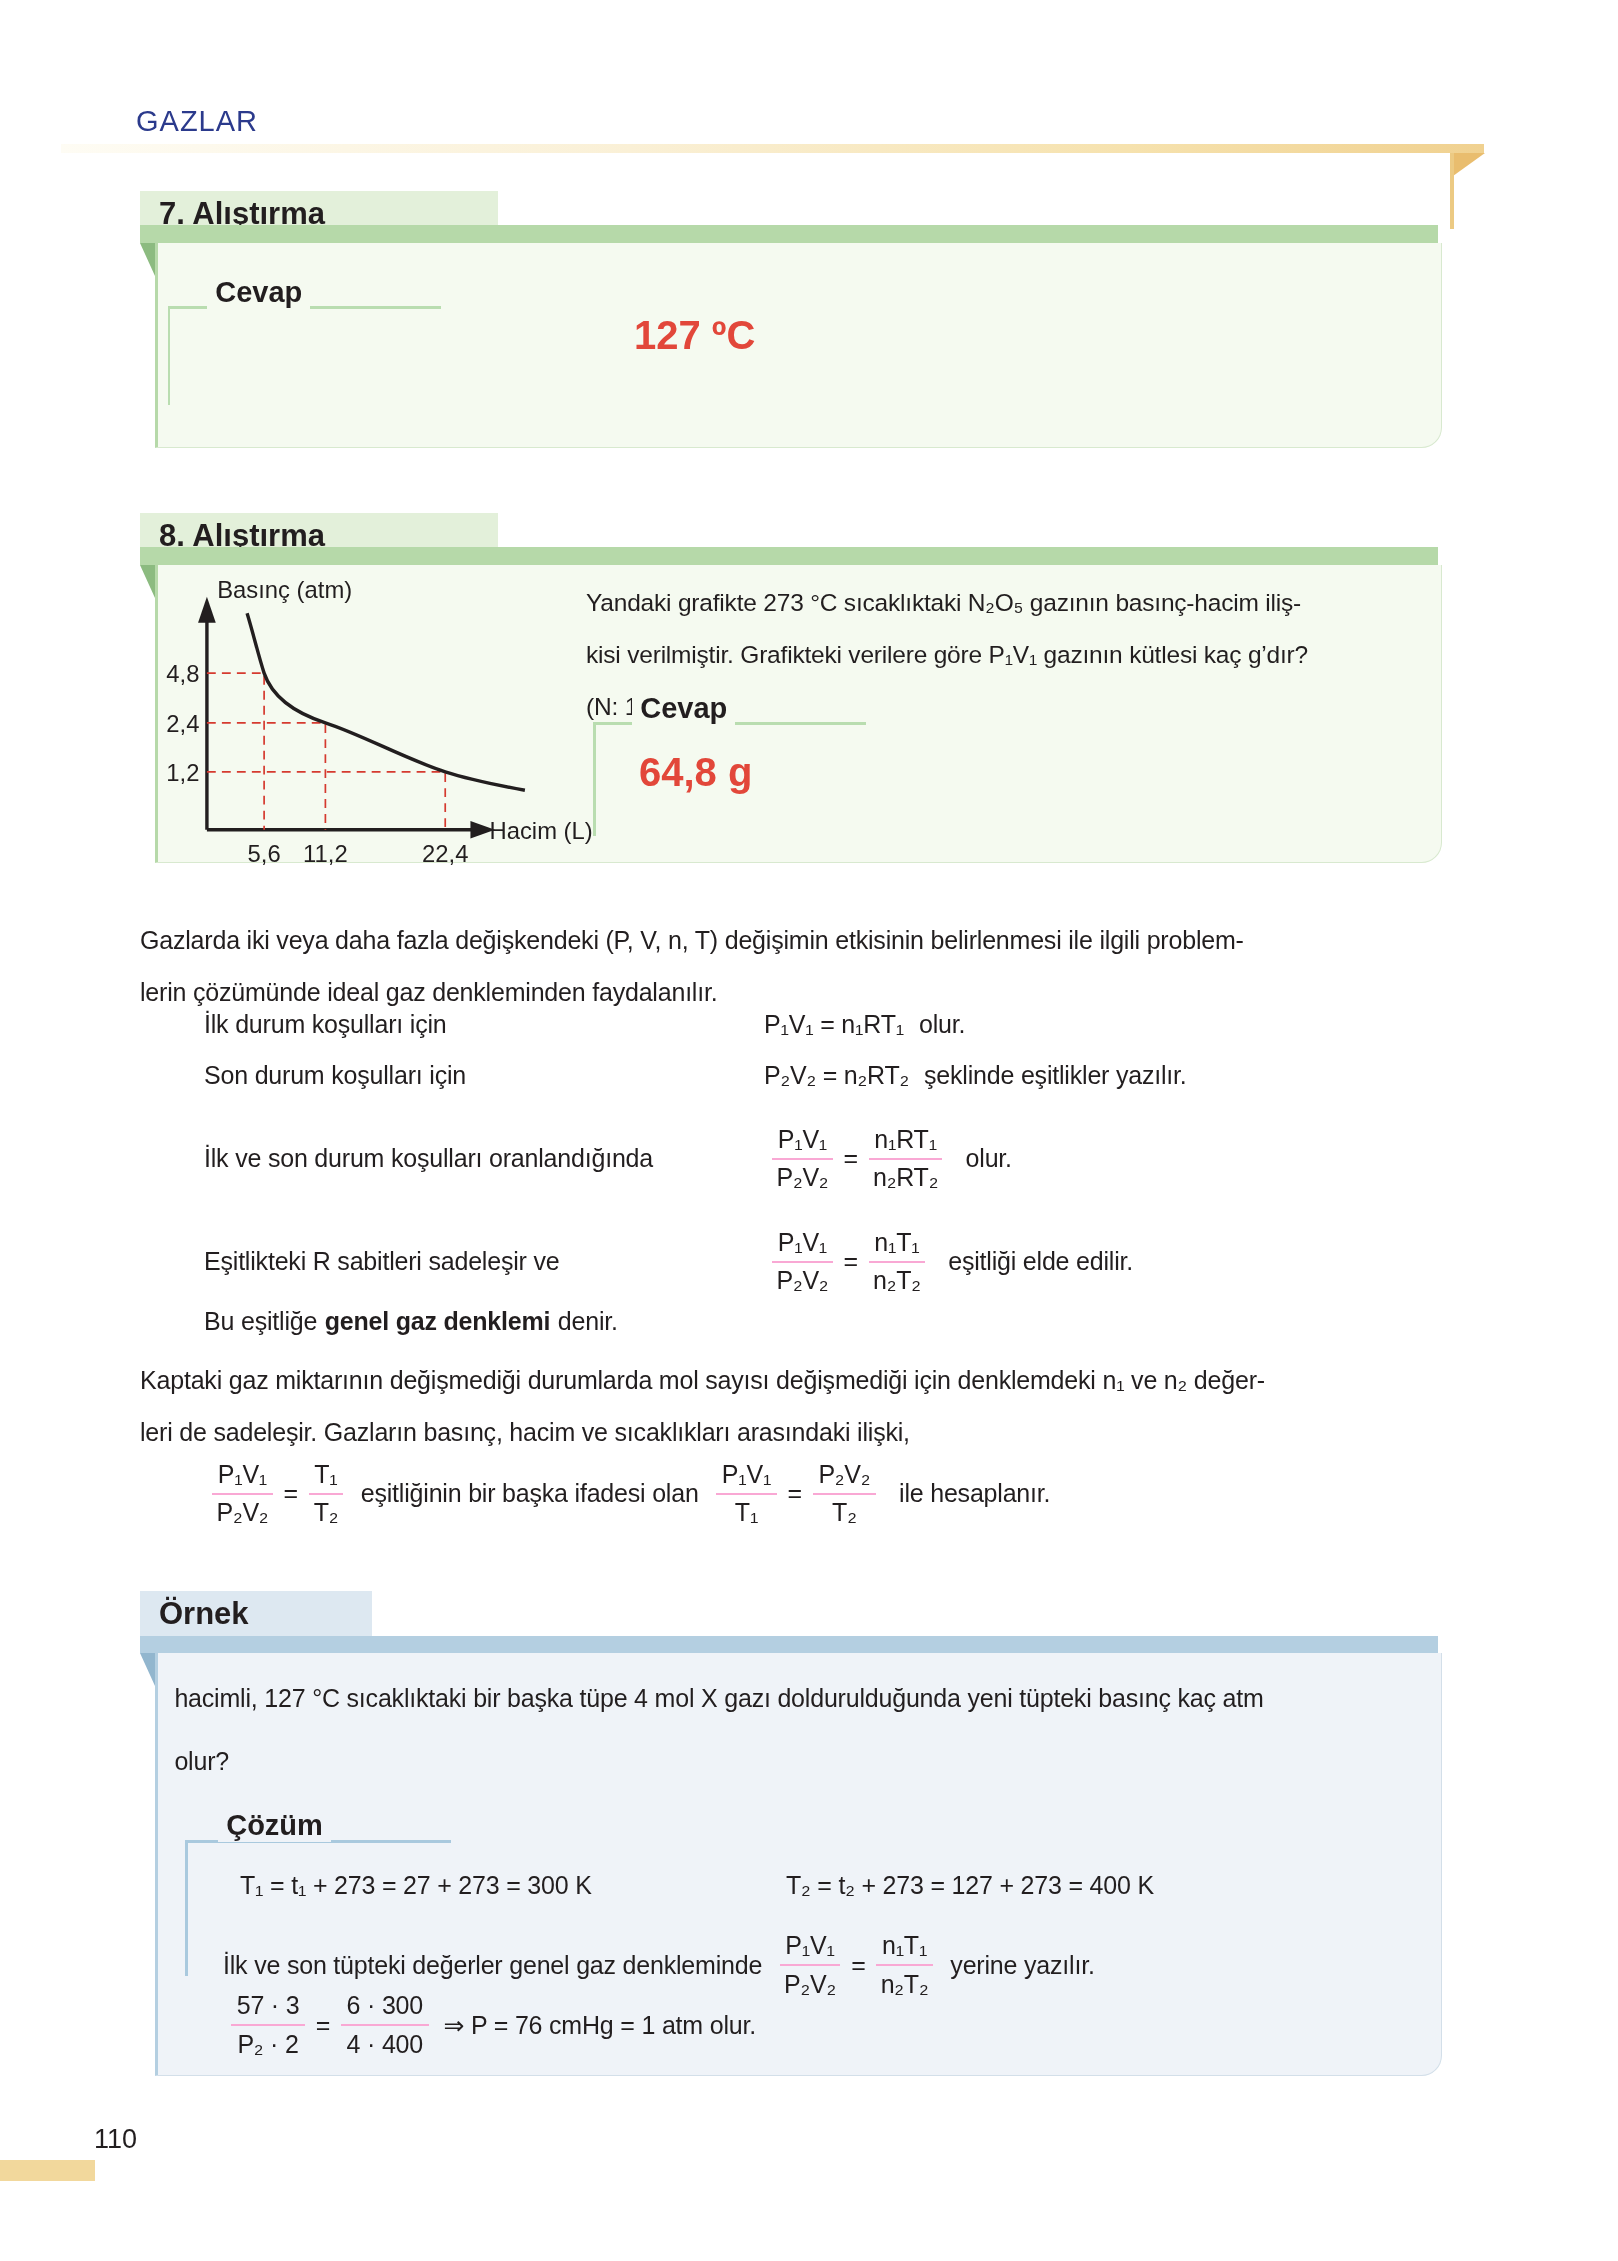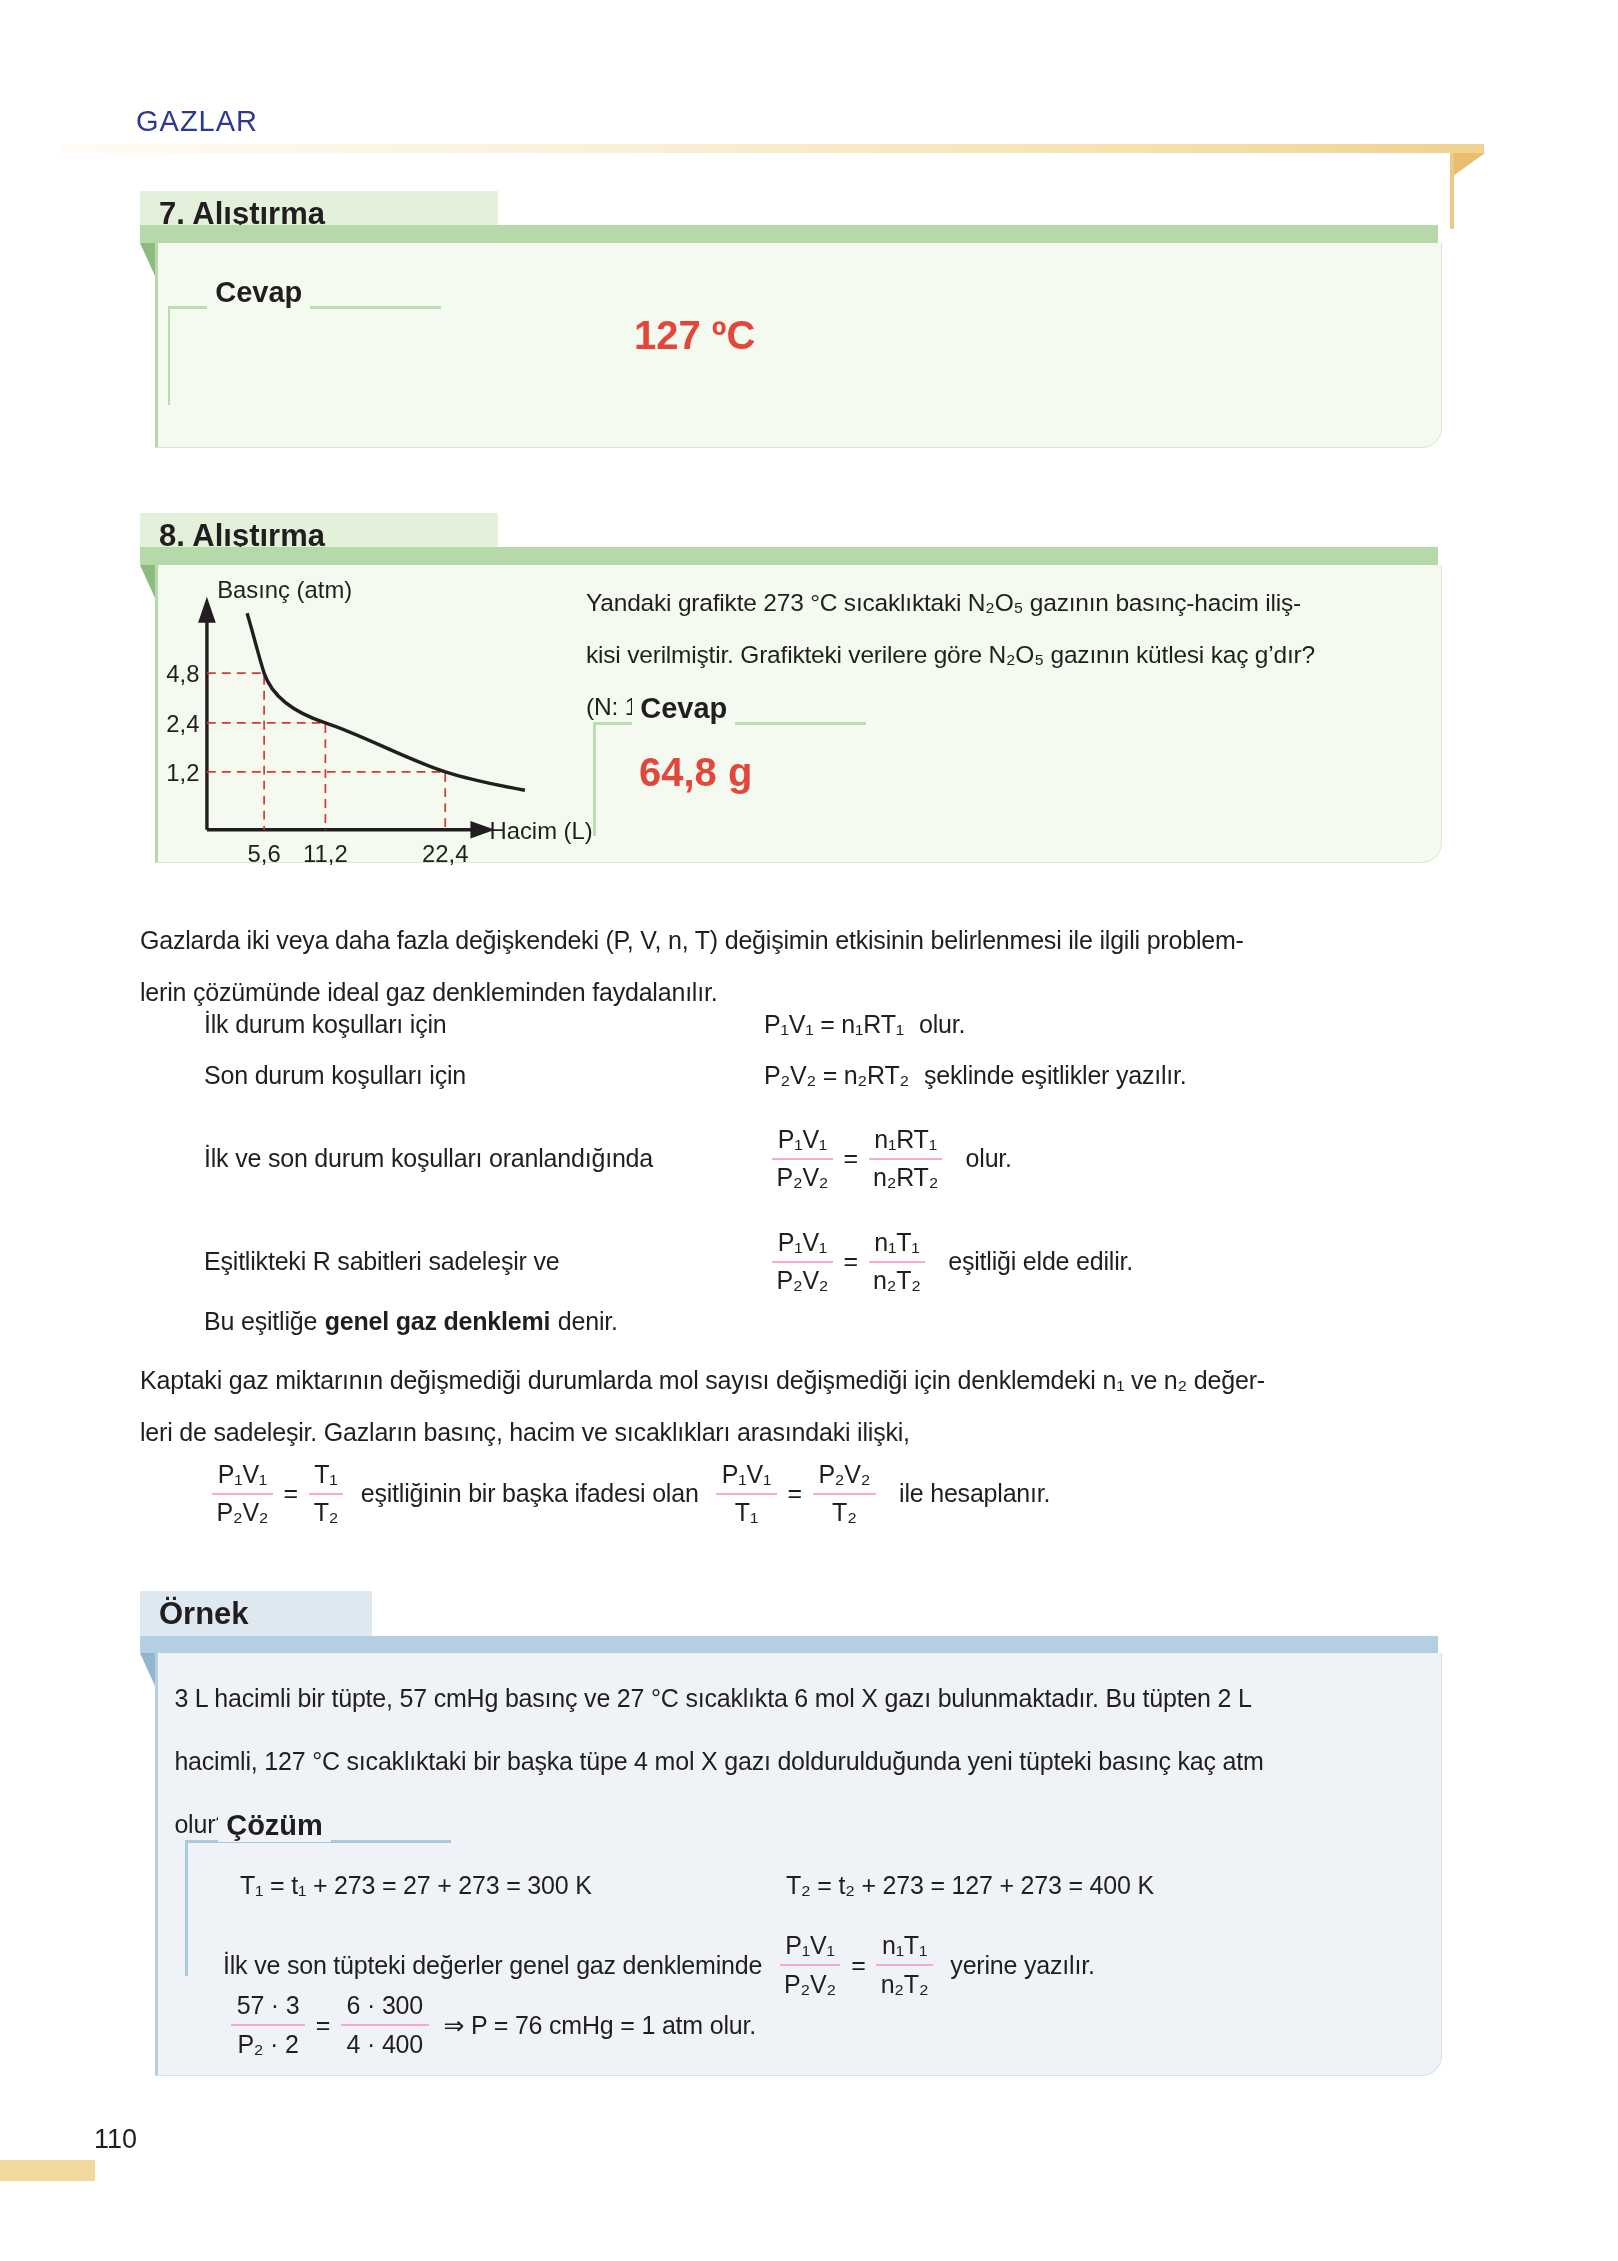--- a/index.html
+++ b/index.html
@@ -105,21 +105,21 @@
       <text x="52" y="236" text-anchor="end">2,4</text>
       <text x="52" y="308" text-anchor="end">1,2</text>
       <text x="147" y="428" text-anchor="middle">5,6</text>
       <text x="237" y="428" text-anchor="middle">11,2</text>
       <text x="413" y="428" text-anchor="middle">22,4</text>
       <text x="478" y="394">Hacim (L)</text>
     </svg>
 
     <div class="abs lh76" style="left:428px;top:12.3px;font-size:24.5px;letter-spacing:-0.2px;">
       <div>Yandaki grafikte 273 °C sıcaklıktaki N₂O₅ gazının basınç-hacim iliş-</div>
-      <div>kisi verilmiştir. Grafikteki verilere göre N₂O₅ gazının kütlesi kaç g’dır?</div>
+      <div>kisi verilmiştir. Grafikteki verilere göre P₁V₁ gazının kütlesi kaç g’dır?</div>
       <div>(N: 14, O: 16)</div>
     </div>
 
     <div class="abs br-h green" style="left:435px;top:157px;width:273px;"></div>
     <div class="abs br-v green" style="left:435px;top:157px;height:114px;"></div>
     <div class="abs br-label green" style="left:474px;top:127px;">Cevap</div>
     <div class="abs answer" style="left:481px;top:185px;">64,8 g</div>
   </div>
 
   <div class="abs lh76 qtext" style="left:140px;top:914px;">
@@ -208,21 +208,20 @@
     </span>
     <span class="suffix">ile hesaplanır.</span>
   </div>
 
   <div class="abs sec-label blue" style="left:140px;top:1591px;width:213px;height:45px;">Örnek</div>
   <div class="abs topbar blue" style="left:140px;top:1636px;width:1298px;"></div>
   <div class="abs curl blue" style="left:140px;top:1653px;"></div>
   <div class="abs content blue" style="left:155px;top:1653px;width:1283px;height:422px;">
 
     <div class="abs lh92 qtext" style="left:16.4px;top:13.6px;">
-      <div>3 L hacimli bir tüpte, 57 cmHg basınç ve 27 °C sıcaklıkta 6 mol X gazı bulunmaktadır. Bu tüpten 2 L</div>
       <div>hacimli, 127 °C sıcaklıktaki bir başka tüpe 4 mol X gazı doldurulduğunda yeni tüpteki basınç kaç atm</div>
       <div>olur?</div>
     </div>
 
     <div class="abs br-h blue" style="left:27px;top:187px;width:266px;"></div>
     <div class="abs br-v blue" style="left:27px;top:187px;height:136px;"></div>
     <div class="abs br-label blue" style="left:60px;top:156px;">Çözüm</div>
 
     <div class="abs qtext" style="left:82px;top:218px;">T₁ = t₁ + 273 = 27 + 273 = 300 K</div>
     <div class="abs qtext" style="left:628px;top:218px;">T₂ = t₂ + 273 = 127 + 273 = 400 K</div>

